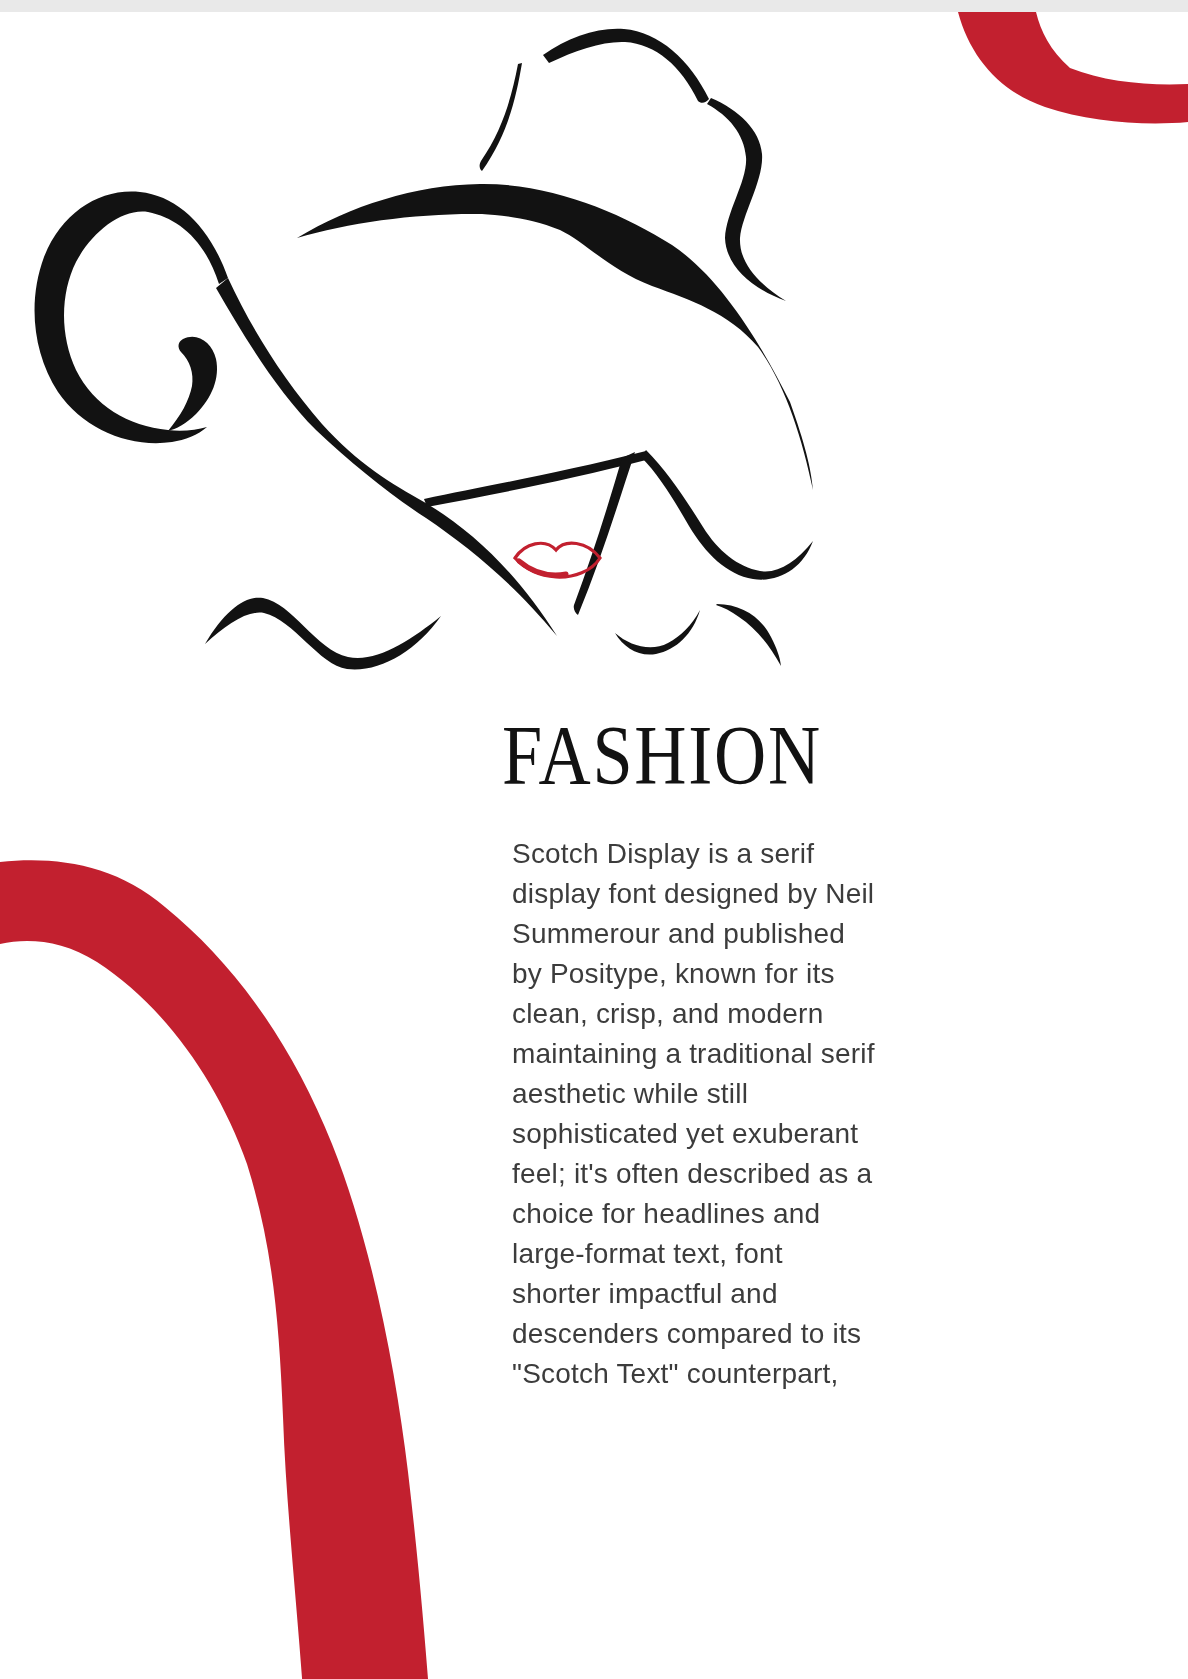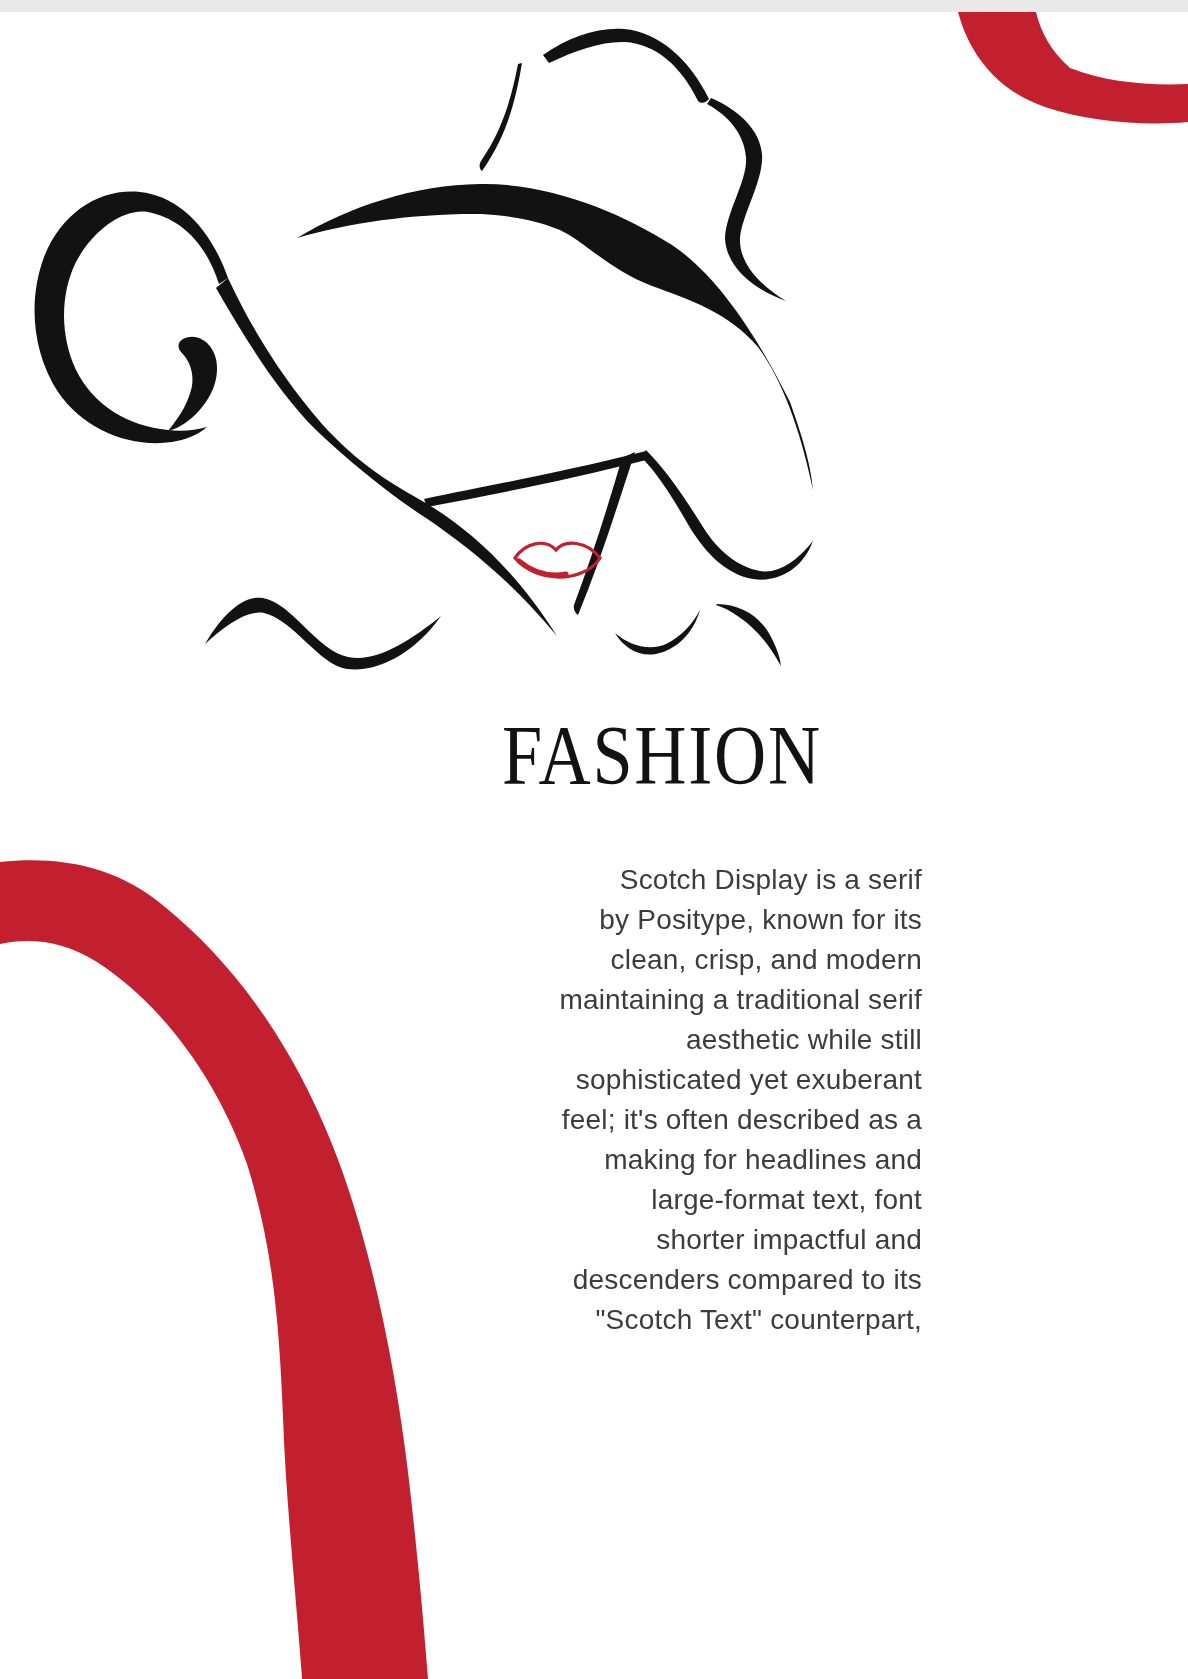--- a/index.html
+++ b/index.html
@@ -30,26 +30,25 @@
     font-size:84px;
     line-height:84px;
     letter-spacing:2px;
     color:var(--ink);
     transform:scaleX(0.86);
     transform-origin:left top;
     white-space:nowrap;
   }
   .article{
     position:absolute;
-    left:512px;top:848px;
+    left:512px;top:822px;
     width:410px;
     color:var(--body);
     font-size:28px;
     font-weight:400;
-    text-align:right;
   }
   .article .line{
     height:40px;line-height:40px;
     white-space:nowrap;
     letter-spacing:0.2px;
   }
 </style>
 </head>
 <body>
 
@@ -162,26 +161,28 @@
                  C540,564 525,557 515,546 Z"></path>
         <path stroke-width="5" d="M519,549 C532,560 549,565 566,562"></path>
       </g>
     </g>
   </svg>
 
   <h1 class="title">FASHION</h1>
 
   <div class="article">
     <div class="line">Scotch Display is a serif</div>
+    <div class="line">display font designed by Neil</div>
+    <div class="line">Summerour and published</div>
     <div class="line">by Positype, known for its</div>
     <div class="line">clean, crisp, and modern</div>
     <div class="line">maintaining a traditional serif</div>
     <div class="line">aesthetic while still</div>
     <div class="line">sophisticated yet exuberant</div>
     <div class="line">feel; it's often described as a</div>
-    <div class="line">making for headlines and</div>
+    <div class="line">choice for headlines and</div>
     <div class="line">large-format text, font</div>
     <div class="line">shorter impactful and</div>
     <div class="line">descenders compared to its</div>
     <div class="line">"Scotch Text" counterpart,</div>
   </div>
 
 </div>
 
 </body></html>

